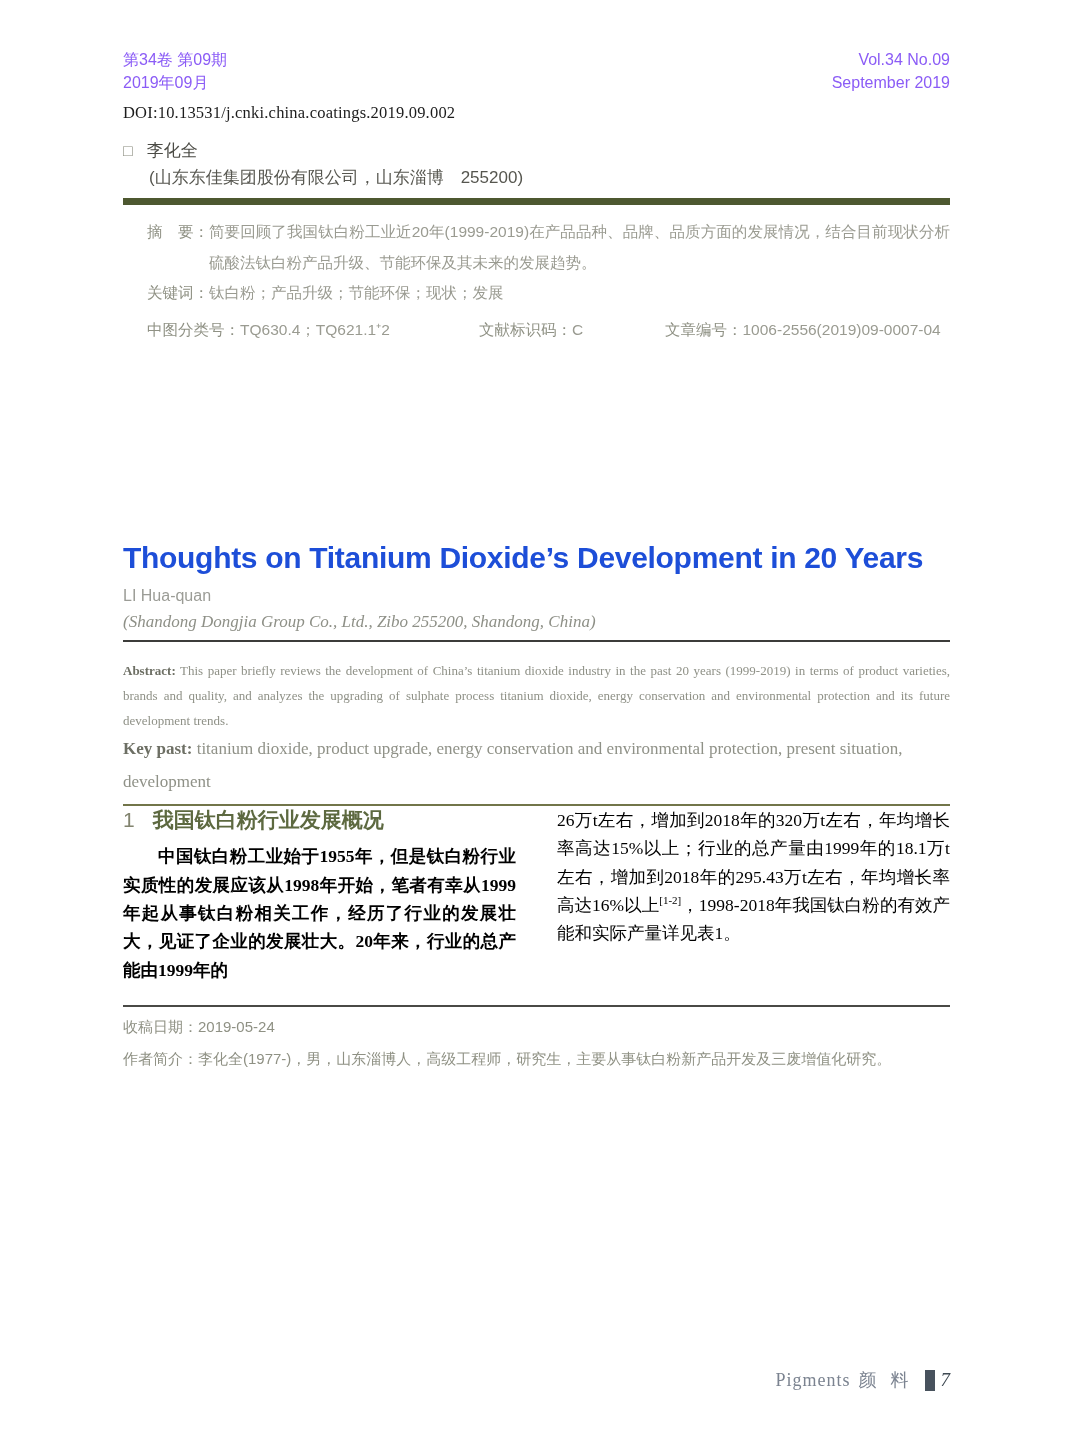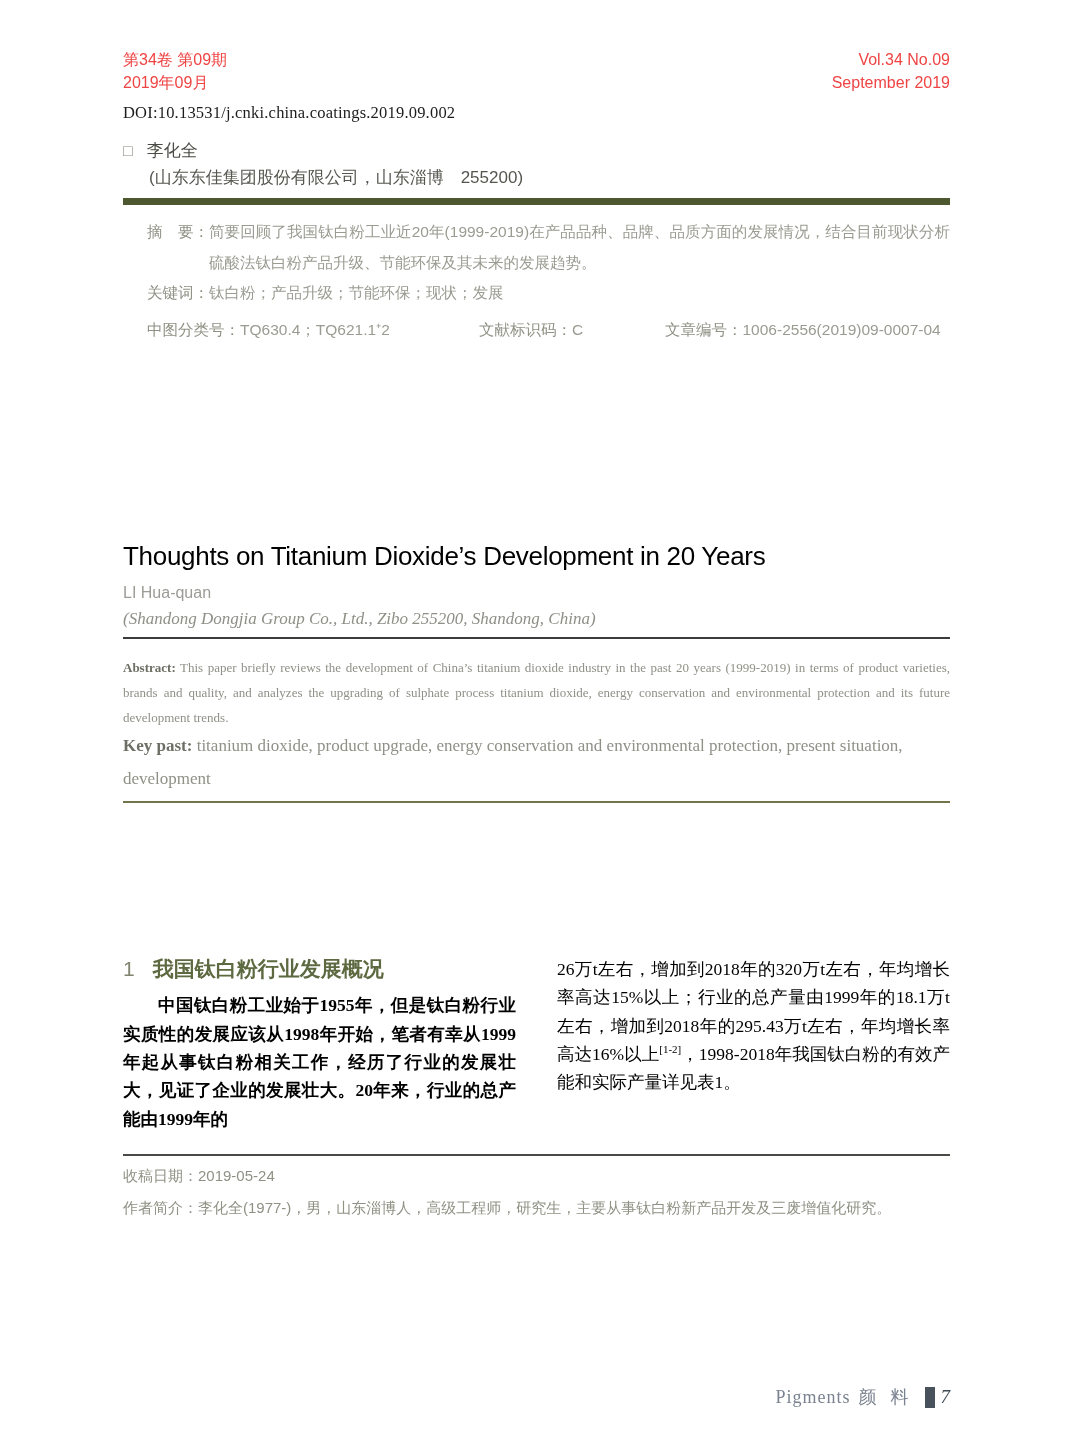--- a/index.html
+++ b/index.html
@@ -10,21 +10,21 @@
     margin:0 auto;
     background:#ffffff;
     font-family:"Liberation Sans", sans-serif;
     color:#333;
     overflow:hidden;
   }
   .content { padding:48px 122px 0 123px; }
 
   
   .jheader { display:flex; justify-content:space-between; align-items:flex-start;
-             color:#ef4444; font-size:16px; line-height:1.45; }
+             color:#8b5cf6; font-size:16px; line-height:1.45; }
   .jheader .col-left  { width:220px; text-align:left; }
   .jheader .col-center{ flex:1; text-align:center; }
   .jheader .col-right { width:220px; text-align:right; }
   .jheader .cn-spaced { letter-spacing:4px; font-size:17px; }
   .doi { margin-top:9px; font-family:"Liberation Serif", serif; color:#1c1c1c;
          font-size:16.5px; letter-spacing:0.2px; }
 
   
   .cn-title { margin-top:158px; font-size:49px; font-weight:900; color:#596139;
               letter-spacing:3px; line-height:1.15;
@@ -41,52 +41,52 @@
   .cn-ab-row .lbl { white-space:nowrap; color:#8f9184; }
   .cn-ab-row .txt { flex:1; text-align:justify; }
   .cn-meta { display:flex; margin-top:7px; color:#9a9b91; font-size:15.5px; }
   .cn-meta .m1 { width:332px; }
   .cn-meta .m2 { width:186px; }
   .cn-meta .m3 { flex:1; }
   .cn-meta .lbl { color:#8f9184; }
 
   
   .en-block { margin-top:196px; }
-  .en-title { font-size:26px; font-weight:normal; color:#000000; letter-spacing:-0.3px;
+  .en-title { font-size:30px; font-weight:bold; color:#1d4ed8; letter-spacing:-0.3px;
               font-family:"Liberation Sans","DejaVu Sans",sans-serif; }
   .en-author { margin-top:12px; font-size:16px; color:#9b9c96; }
   .en-affiliation { margin-top:7px; font-size:17px; font-style:italic;
                     font-family:"Liberation Serif","DejaVu Serif",serif; color:#8e9087; }
   .en-rule-dark { margin-top:8px; height:2px; background:#3c3c3a; }
   .en-abstract { margin-top:17px; font-family:"Liberation Serif","DejaVu Serif",serif;
                  font-size:13px; color:#8f9187; line-height:1.9; text-align:justify; }
   .en-abstract .blabel { font-weight:bold; color:#6d6f64; }
   .en-keywords { font-family:"Liberation Serif","DejaVu Serif",serif; font-size:17px;
                  color:#8f9187; line-height:1.9; }
   .en-keywords .blabel { font-weight:bold; color:#6d6f64; }
   .en-rule-olive { margin-top:6px; height:2px; background:#72754a; }
 
   
-  .body-cols { margin-top:152px; display:flex; gap:41px; }
+  .body-cols { display:flex; gap:41px; }
   .bcol { width:400px; }
   .sec-heading { font-size:21px; font-weight:bold; color:#5d6940; line-height:1.3;
                  margin-bottom:9px; }
   .sec-heading .num { color:#82846f; font-weight:normal; margin-right:18px; }
   .body-par { font-family:"Liberation Serif","DejaVu Serif",serif; font-size:17.5px;
               color:#000000; line-height:1.62; text-align:justify; }
   .indent2 { text-indent:2em;font-weight:bold; }
   sup.cite { font-size:11px; vertical-align:super; line-height:0; }
 
   
   .footnote { margin-top:21px; }
   .footnote-rule { height:2px; background:#4a4a46; }
   .footnote-line { margin-top:7px; font-size:15px; color:#8f9184; line-height:1.7; }
 
   
-  .page-footer { position:absolute; right:122px; bottom:35px;
+  .page-footer { position:absolute; right:122px; bottom:52px;
                  display:flex; align-items:center;
                  font-family:"Liberation Serif","DejaVu Serif",serif;
                  color:#7b8390; font-size:18px; }
   .page-footer .sec-en { letter-spacing:1px; margin-right:8px; }
   .page-footer .sec-cn { letter-spacing:14px; margin-right:2px; }
   .page-footer .bar { width:10px; height:21px; background:#48525d; margin:0 6px 0 0; }
   .page-footer .pnum { font-style:italic; color:#3f4a53; font-size:19px; }
 </style>
 </head>
 <body>

